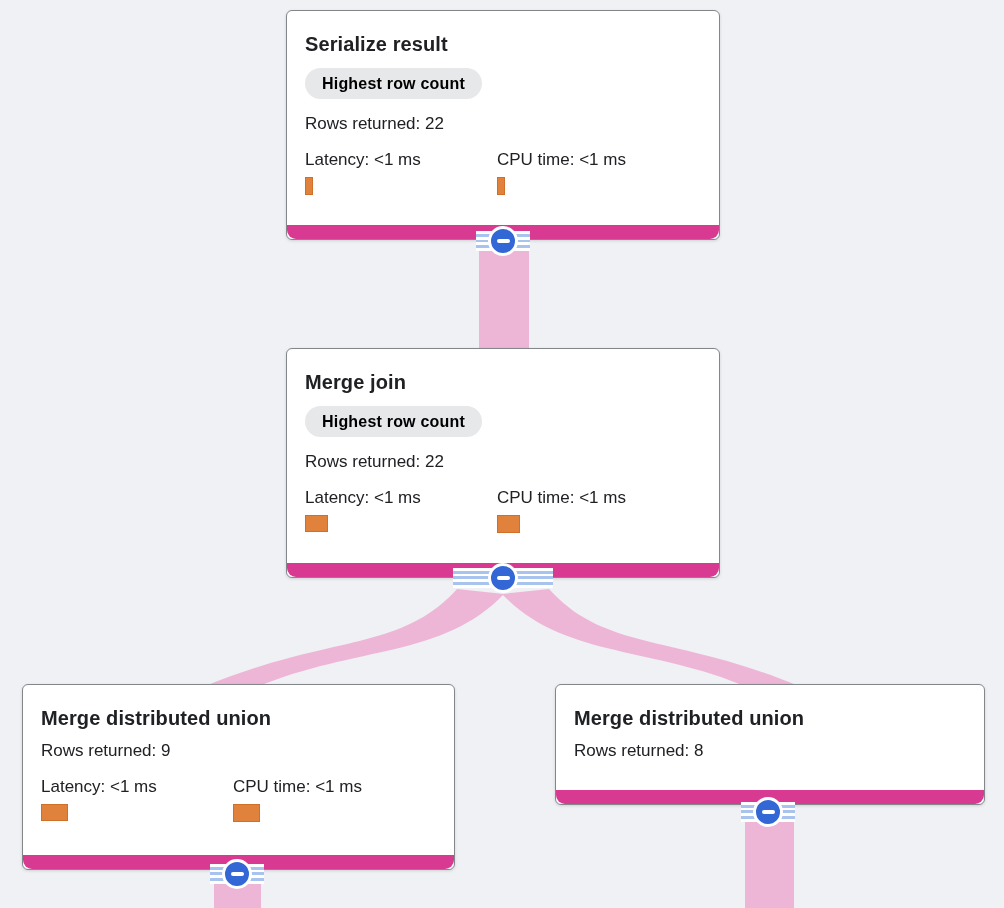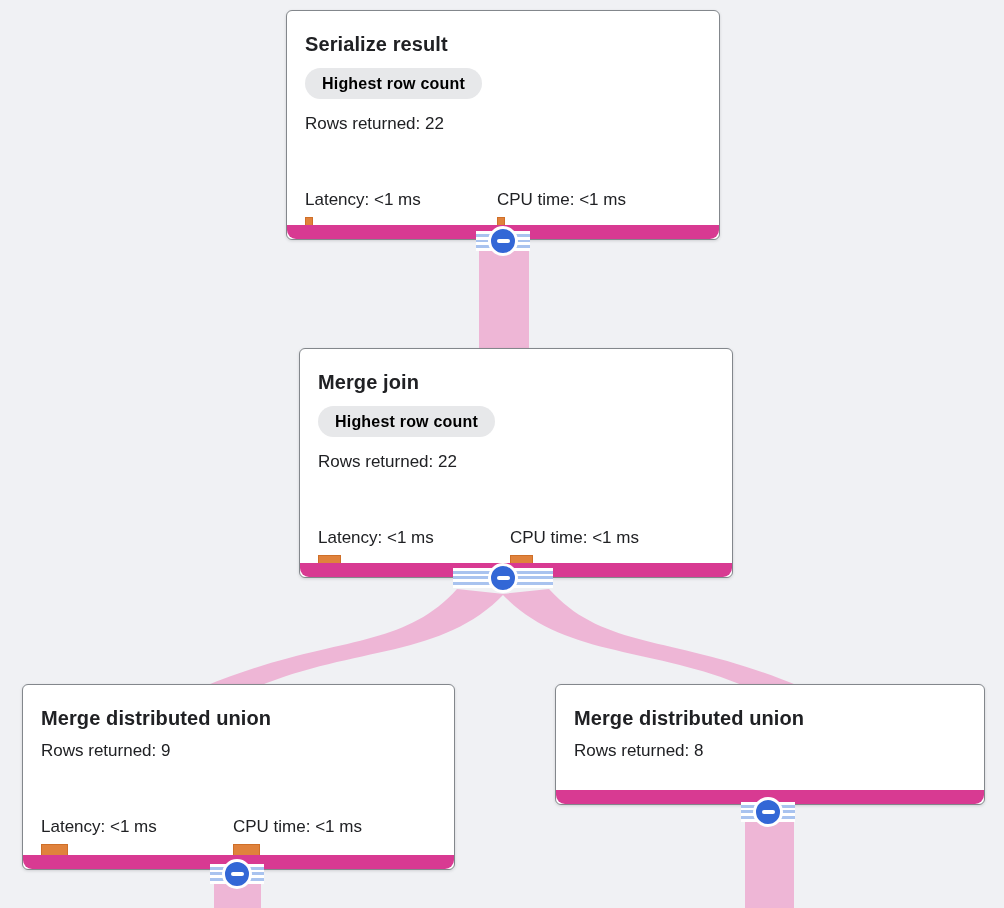--- a/index.html
+++ b/index.html
@@ -25,21 +25,21 @@
     position: absolute;
     background: #ffffff;
     border: 1px solid #83878c;
     border-radius: 6px;
     box-shadow: 0 1px 3px rgba(60,64,67,0.18);
     z-index: 2;
     padding: 21px 10px 0 18px;
     overflow: hidden;
   }
   .node-1 { left: 286px; top: 10px;  width: 434px; height: 230px; }
-  .node-2 { left: 299px; top: 348px; width: 434px; height: 230px; }
+  .node-2 { left: 286px; top: 348px; width: 434px; height: 230px; }
   .node-3 { left: 22px;  top: 684px; width: 433px; height: 186px; }
   .node-4 { left: 555px; top: 684px; width: 430px; height: 121px; }
 
   .card-title {
     font-size: 20px;
     font-weight: 700;
     letter-spacing: 0.1px;
     color: #202124;
     line-height: 25px;
   }
@@ -59,21 +59,21 @@
   .rows {
     margin-top: 14px;
     font-size: 17px;
     line-height: 22px;
   }
   .node-3 .rows, .node-4 .rows { margin-top: 9px; }
   .metrics {
     display: flex;
     margin-top: 14px;
   }
-  .metric { width: 192px; margin-top: 40px; }
+  .metric { width: 192px; }
   .metric-label {
     font-size: 17px;
     line-height: 22px;
   }
   .metric-bar {
     margin-top: 6px;
     background: #e0823c;
     outline: 1px solid #cf6f28;
     outline-offset: -1px;
   }

